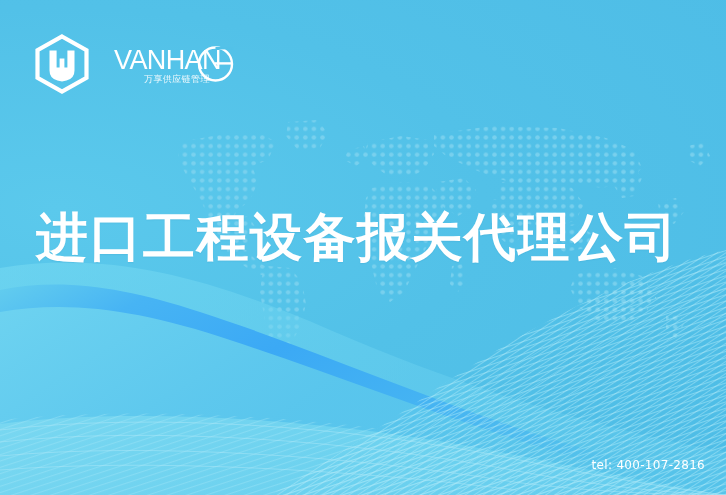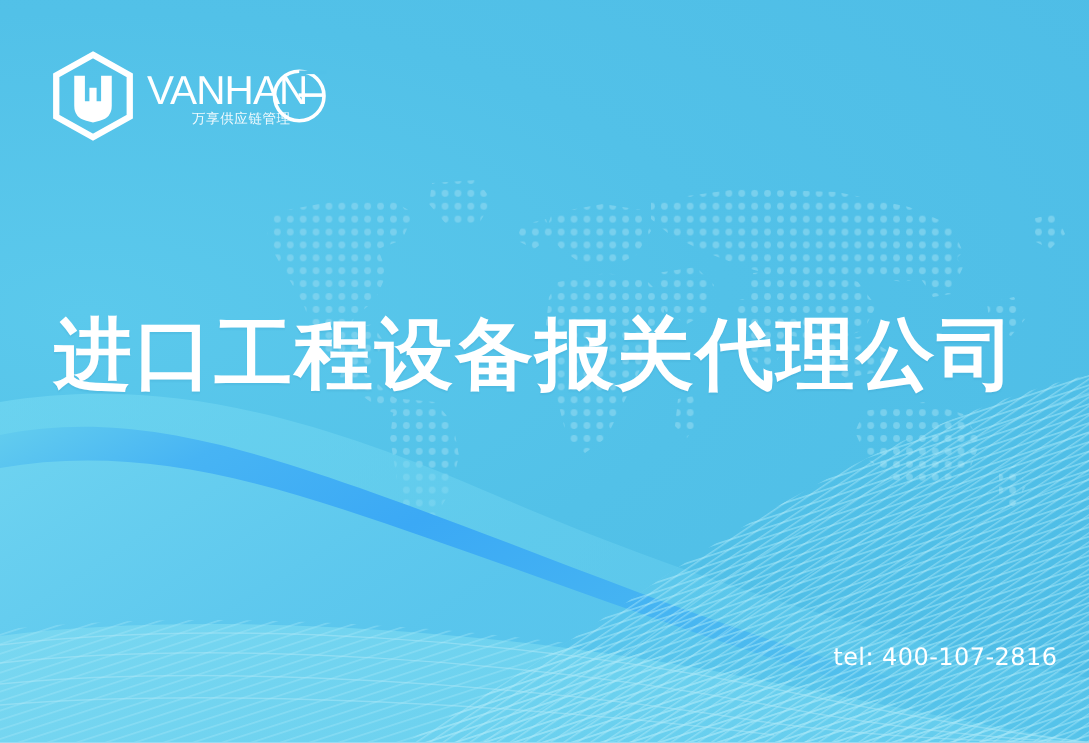--- a/index.html
+++ b/index.html
@@ -54,21 +54,21 @@
     height: 62px;
   }
   .logo-mark {
     width: 60px;
     height: 60px;
     flex: 0 0 60px;
   }
   .logo-mark svg { display: block; width: 100%; height: 100%; }
   .logo-word {
     position: relative;
-    margin-left: 6px;
+    margin-left: 22px;
     height: 60px;
     width: 122px;
   }
   .logo-word svg { display: block; width: 100%; height: 100%; }
 
   
   .headline {
     position: absolute;
     left: 36px;
     top: 206px;
@@ -80,23 +80,23 @@
     letter-spacing: 1.5px;
     white-space: nowrap;
     font-family: "DejaVu Sans", "Liberation Sans", sans-serif;
     text-shadow: 0 1px 1px rgba(40,130,175,0.13);
   }
 
   
   .tel {
     position: absolute;
     right: 21px;
-    top: 428px;
+    top: 455px;
     color: #ffffff;
-    font-size: 16px;
+    font-size: 12px;
     line-height: 20px;
     letter-spacing: 0.3px;
     white-space: nowrap;
     font-family: "DejaVu Sans", "Liberation Sans", sans-serif;
   }
 </style>
 </head>
 <body>
 
 <div id="banner">

